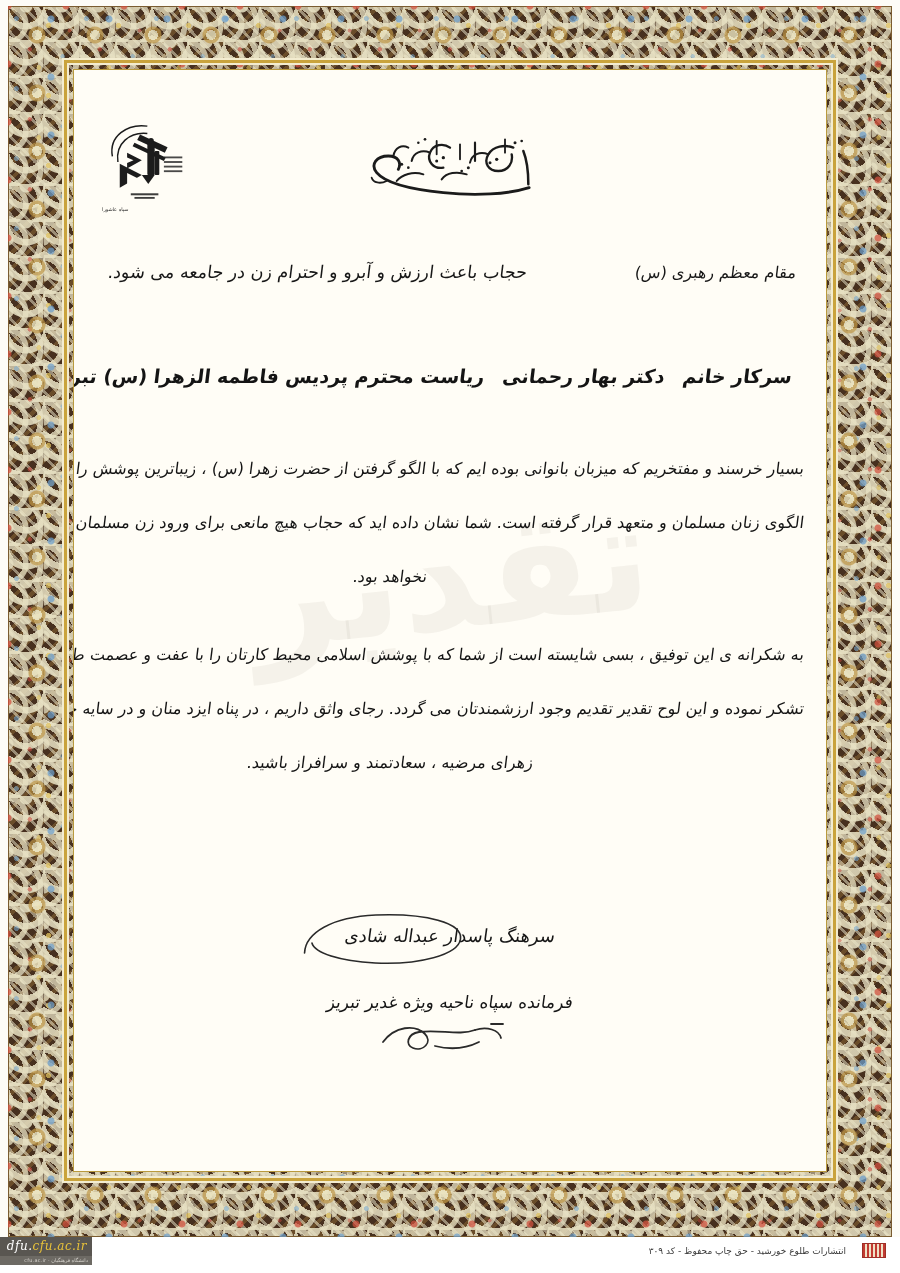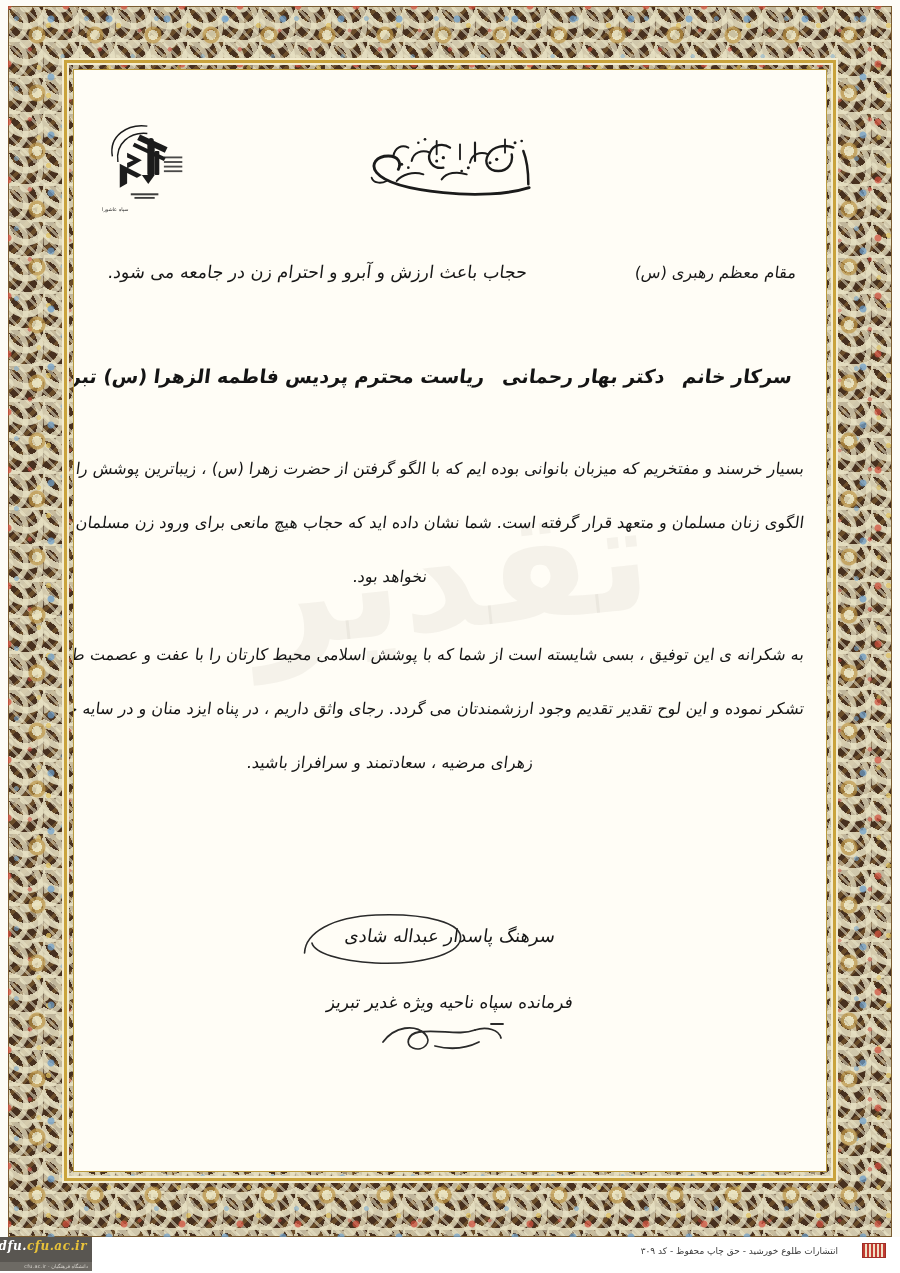--- a/index.html
+++ b/index.html
@@ -193,38 +193,38 @@
   .sig-mark svg{display:block;width:100%;height:100%;}
 
   
   .footer{
     position:absolute;left:0;right:0;bottom:0;height:36px;
     background:#ffffff;
   }
   .footer-publisher{
     position:absolute;right:14px;top:6px;
     direction:rtl;
-    display:flex;align-items:center;gap:24px;
+    display:flex;align-items:center;gap:16px;
     font-size:9px;color:#3a3a3a;
     white-space:nowrap;
   }
   .pub-stamp{
     width:22px;height:13px;
     background:
       repeating-linear-gradient(90deg,#c23b32 0 2px,#efe2c6 2px 4px);
     border:1px solid #9d2f27;
   }
   .footer-watermark{
     position:absolute;left:0;top:0;
     width:92px;
   }
   .fw-bar{
     background:#595651;color:#ffffff;
-    font-size:12px;font-weight:700;font-style:italic;
-    padding:2px 5px 9px;
+    font-size:12px;font-weight:400;font-style:italic;
+    padding:2px 5px 3px;
     letter-spacing:.5px;
     font-family:"DejaVu Serif","Liberation Serif",serif;
   }
   .fw-bar .dfu{color:#ffffff;}
   .fw-bar .dom{color:#e8c23a;}
   .fw-sub{
     background:#6d6a64;color:#d9d6d0;
     font-size:5px;padding:1px 4px 2px;
     letter-spacing:.2px;white-space:nowrap;
   }

